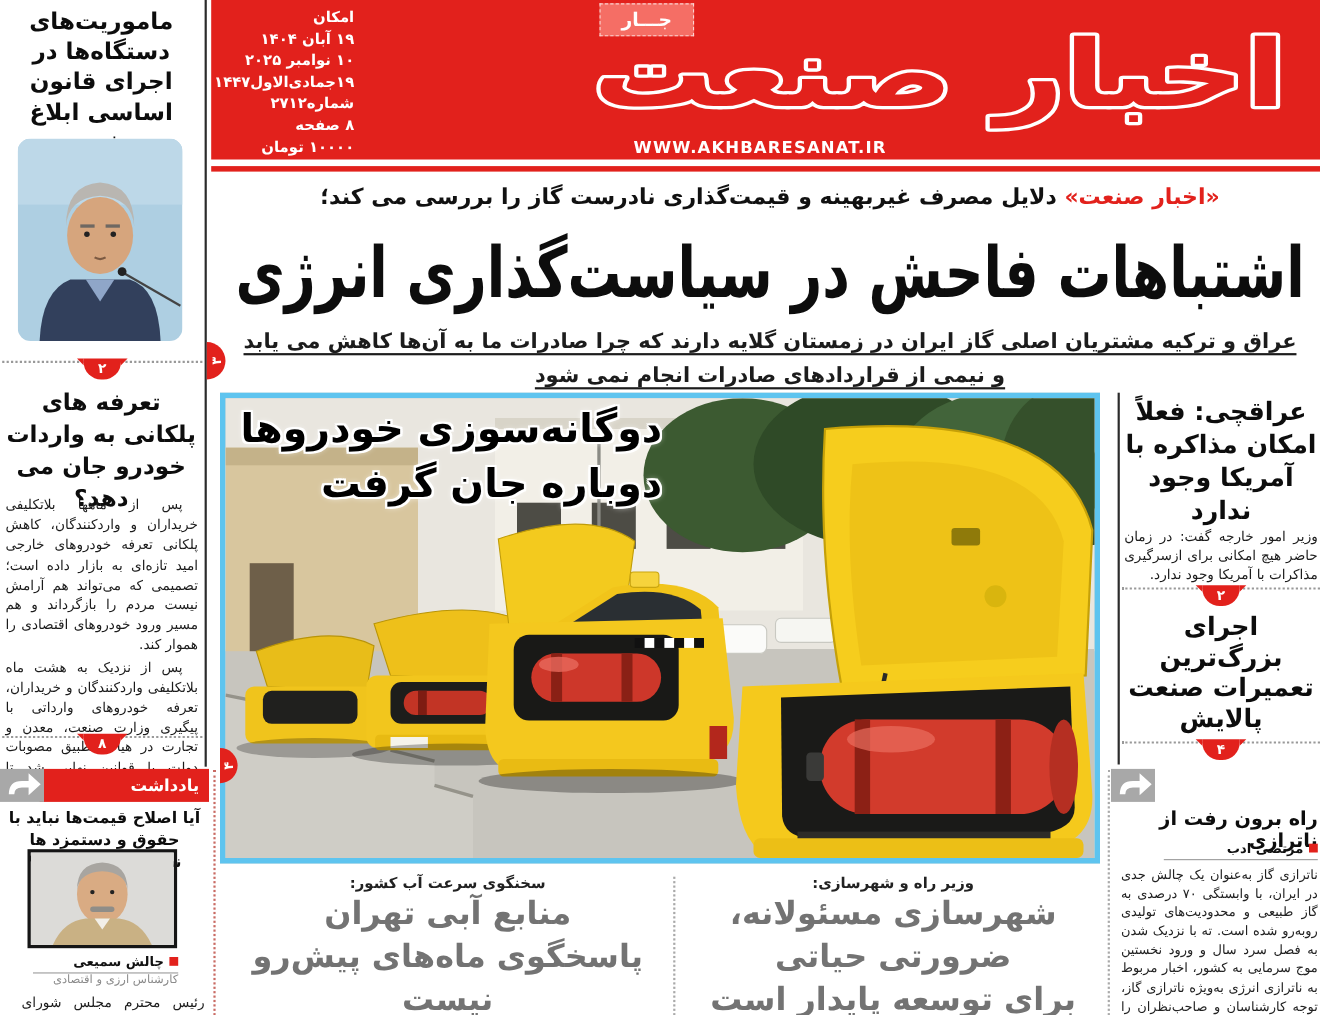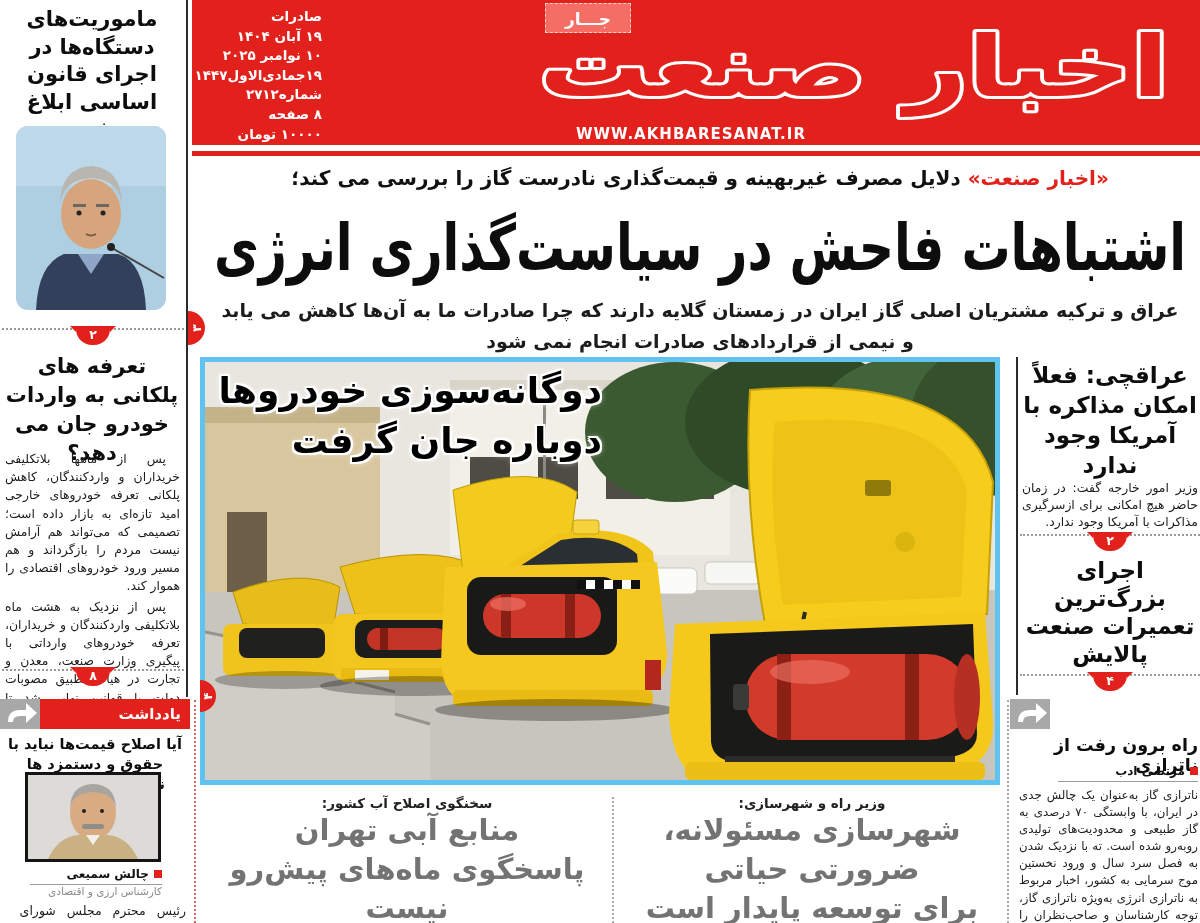--- a/index.html
+++ b/index.html
@@ -19,21 +19,21 @@
     font-size:17px;font-weight:bold;text-align:center;line-height:30px;border:1px dashed rgba(255,255,255,.7);}
   .redrule{left:192px;top:151px;width:1008px;height:5px;background:#e2211c;}
   
   .vsolid{width:2px;background:#2b2b2b;}
   .vdot{width:0;border-left:2px dotted #c96a63;}
   .vdot2{width:0;border-left:2px dotted #a9a9a9;}
   
   .kicker{left:210px;top:166px;width:980px;font-size:20px;font-weight:bold;color:#111;}
   .kicker .brand{color:#e2211c;}
   .subhead{font-size:19px;font-weight:bold;color:#1c1c1c;}
-  .subhead span{text-underline-offset:5px;text-decoration-thickness:1.5px;}
+  .subhead span{text-decoration:underline;text-underline-offset:5px;text-decoration-thickness:1.5px;}
   
   .photo{left:200px;top:357px;width:800px;height:428px;border:5px solid #5ec4ef;background:#dcd9d2;}
   .overlay{left:212px;top:366px;width:390px;font-size:36px;font-weight:bold;color:#000;text-align:right;line-height:50px;
     text-shadow:-2px 0 0 #fff,2px 0 0 #fff,0 -2px 0 #fff,0 2px 0 #fff,-2px -2px 0 #fff,2px 2px 0 #fff,-2px 2px 0 #fff,2px -2px 0 #fff,0 0 7px #fff;}
   
   .hrule{display:flex;align-items:flex-start;}
   .hrule .dots{flex:1;border-top:2px dotted #999;margin-top:2px;}
   .badge{min-width:34px;height:19px;background:#e2211c;color:#fff;border-radius:0 0 16px 16px;
     font-size:12.5px;font-weight:bold;text-align:center;line-height:17px;position:relative;}
   .badge::before{content:"";position:absolute;left:-6px;top:0;border-style:solid;border-width:0 6px 6px 0;border-color:transparent #e2211c transparent transparent;}
@@ -57,21 +57,21 @@
 <body>
 
 <div id="page">
 
   <div class="abs masthead">
     <svg class="abs" style="left:330px;top:0;" width="665" height="132">
       <text x="332" y="96" text-anchor="middle" font-size="84" font-weight="bold" direction="rtl" fill="#e2211c" stroke="#ffffff" stroke-width="6" paint-order="stroke" stroke-linejoin="round" textLength="630" lengthAdjust="spacingAndGlyphs">اخبار صنعت</text>
     </svg>
   </div>
   <div class="abs dateblock" style="left:202px;">
-    <div>صادرات</div>
+    <div>امکان</div>
     <div>۱۹ آبان ۱۴۰۴</div>
     <div>۱۰ نوامبر ۲۰۲۵</div>
     <div>۱۹جمادی‌الاول۱۴۴۷</div>
     <div>شماره۲۷۱۲</div>
     <div>۸ صفحه</div>
     <div>۱۰۰۰۰ تومان</div>
   </div>
   <div class="abs website">WWW.AKHBARESANAT.IR</div>
   <div class="abs watermark">جـــار</div>
   <div class="abs redrule"></div>
@@ -264,21 +264,21 @@
     </svg>
   </div>
   <div class="abs byline" style="left:30px;top:867px;width:132px;">
     <span class="redsq"></span>
     <span>چالش سمیعی</span>
   </div>
   <div class="abs r rtl role" style="left:30px;top:885px;width:132px;">کارشناس ارزی و اقتصادی</div>
   <div class="abs j rtl" style="left:4px;top:903px;width:182px;font-size:12.5px;word-spacing:7px;color:#1b1b1b;">رئیس محترم مجلس شورای</div>
 
   <div class="abs c rtl" style="left:205px;top:795px;width:404px;">
-    <div class="botkicker">سخنگوی اصلاح آب کشور:</div>
+    <div class="botkicker">سخنگوی سرعت آب کشور:</div>
     <div class="bottitle">منابع آبی تهران</div>
     <div class="bottitle">پاسخگوی ماه‌های پیش‌رو نیست</div>
 
   </div>
   <div class="abs c rtl" style="left:622px;top:795px;width:380px;">
     <div class="botkicker">وزیر راه و شهرسازی:</div>
     <div class="bottitle">شهرسازی مسئولانه، ضرورتی حیاتی</div>
     <div class="bottitle">برای توسعه پایدار است</div>
 
   </div>

